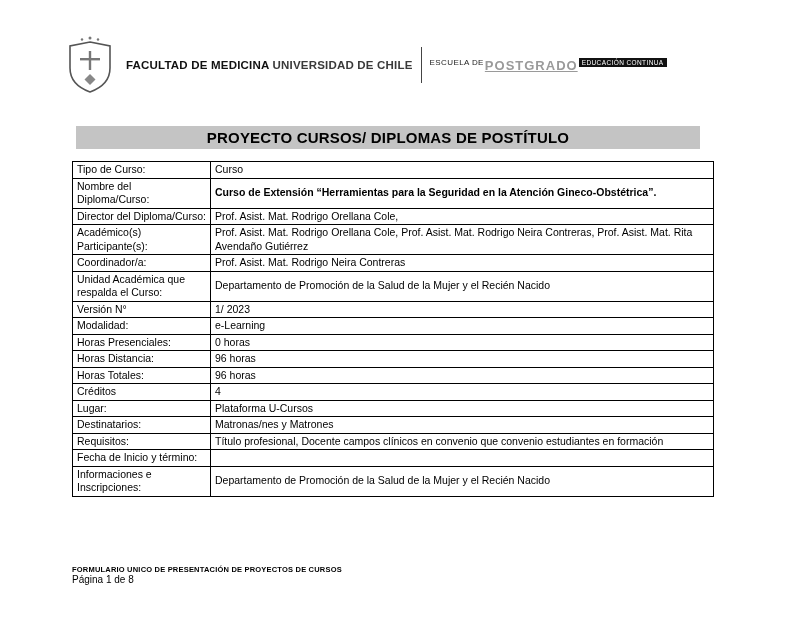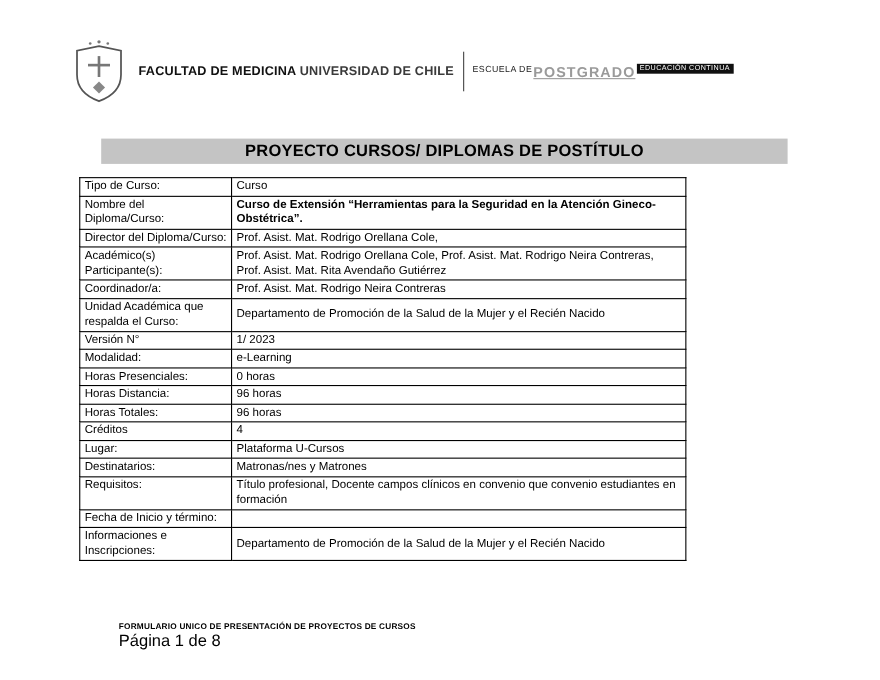--- a/index.html
+++ b/index.html
@@ -16,38 +16,38 @@
   .faculty { font-size:11.5px; font-weight:bold; color:#111; letter-spacing:0.2px; }
   .university { font-size:11.5px; font-weight:bold; color:#3a3a3a; letter-spacing:0.2px; }
   .v-divider { width:1px; height:36px; background:#444; margin:0 8px; }
   .school-block { display:flex; gap:1px; }
   .school-top { font-size:8px; color:#222; letter-spacing:0.4px; }
   .school-main { font-size:13px; font-weight:bold; color:#9a9a9a; letter-spacing:1px;text-decoration:underline; }
   .school-sub { font-size:6.5px; background:#111; color:#fff; padding:1px 3px; align-self:flex-start; letter-spacing:0.4px; }
 
   
   .title-band {
-    position:absolute; left:92px; top:126px; width:624px; height:23px;
+    position:absolute; left:76px; top:126px; width:624px; height:23px;
     background:#c4c4c4; display:flex; align-items:center; justify-content:center;
     font-size:15px; font-weight:bold; letter-spacing:0.2px;
   }
 
   
-  .form-wrap { position:absolute; left:72px; top:161px; width:552px; }
+  .form-wrap { position:absolute; left:72px; top:161px; width:642px; }
   table { border-collapse:collapse; width:100%; table-layout:fixed; }
   col.c-label { width:138px; }
   td { border:1px solid #000; font-size:10.5px; line-height:13.5px; padding:1px 4px; word-wrap:break-word; }
   td.lbl { vertical-align:top; }
   td.val { vertical-align:middle; }
   td.v-bold { font-weight:bold; }
 
   
   .footer { position:absolute; left:72px; top:565px; width:642px; display:flex; justify-content:space-between; align-items:baseline;flex-direction:column; }
   .footer-left { font-size:7.5px; font-weight:bold; letter-spacing:0.2px; }
-  .footer-right { font-size:15px;margin-left:36px; }
+  .footer-right { font-size:10px; }
 </style>
 </head>
 <body>
 
 <div class="page">
 
   <div class="logo-row">
     <svg class="crest" viewBox="0 0 52 62" aria-hidden="true">
       <g fill="none" stroke="#555" stroke-width="1.6">
         <path d="M26 8 L46 12 V34 C46 47 37 54 26 58 C15 54 6 47 6 34 V12 Z"></path>

